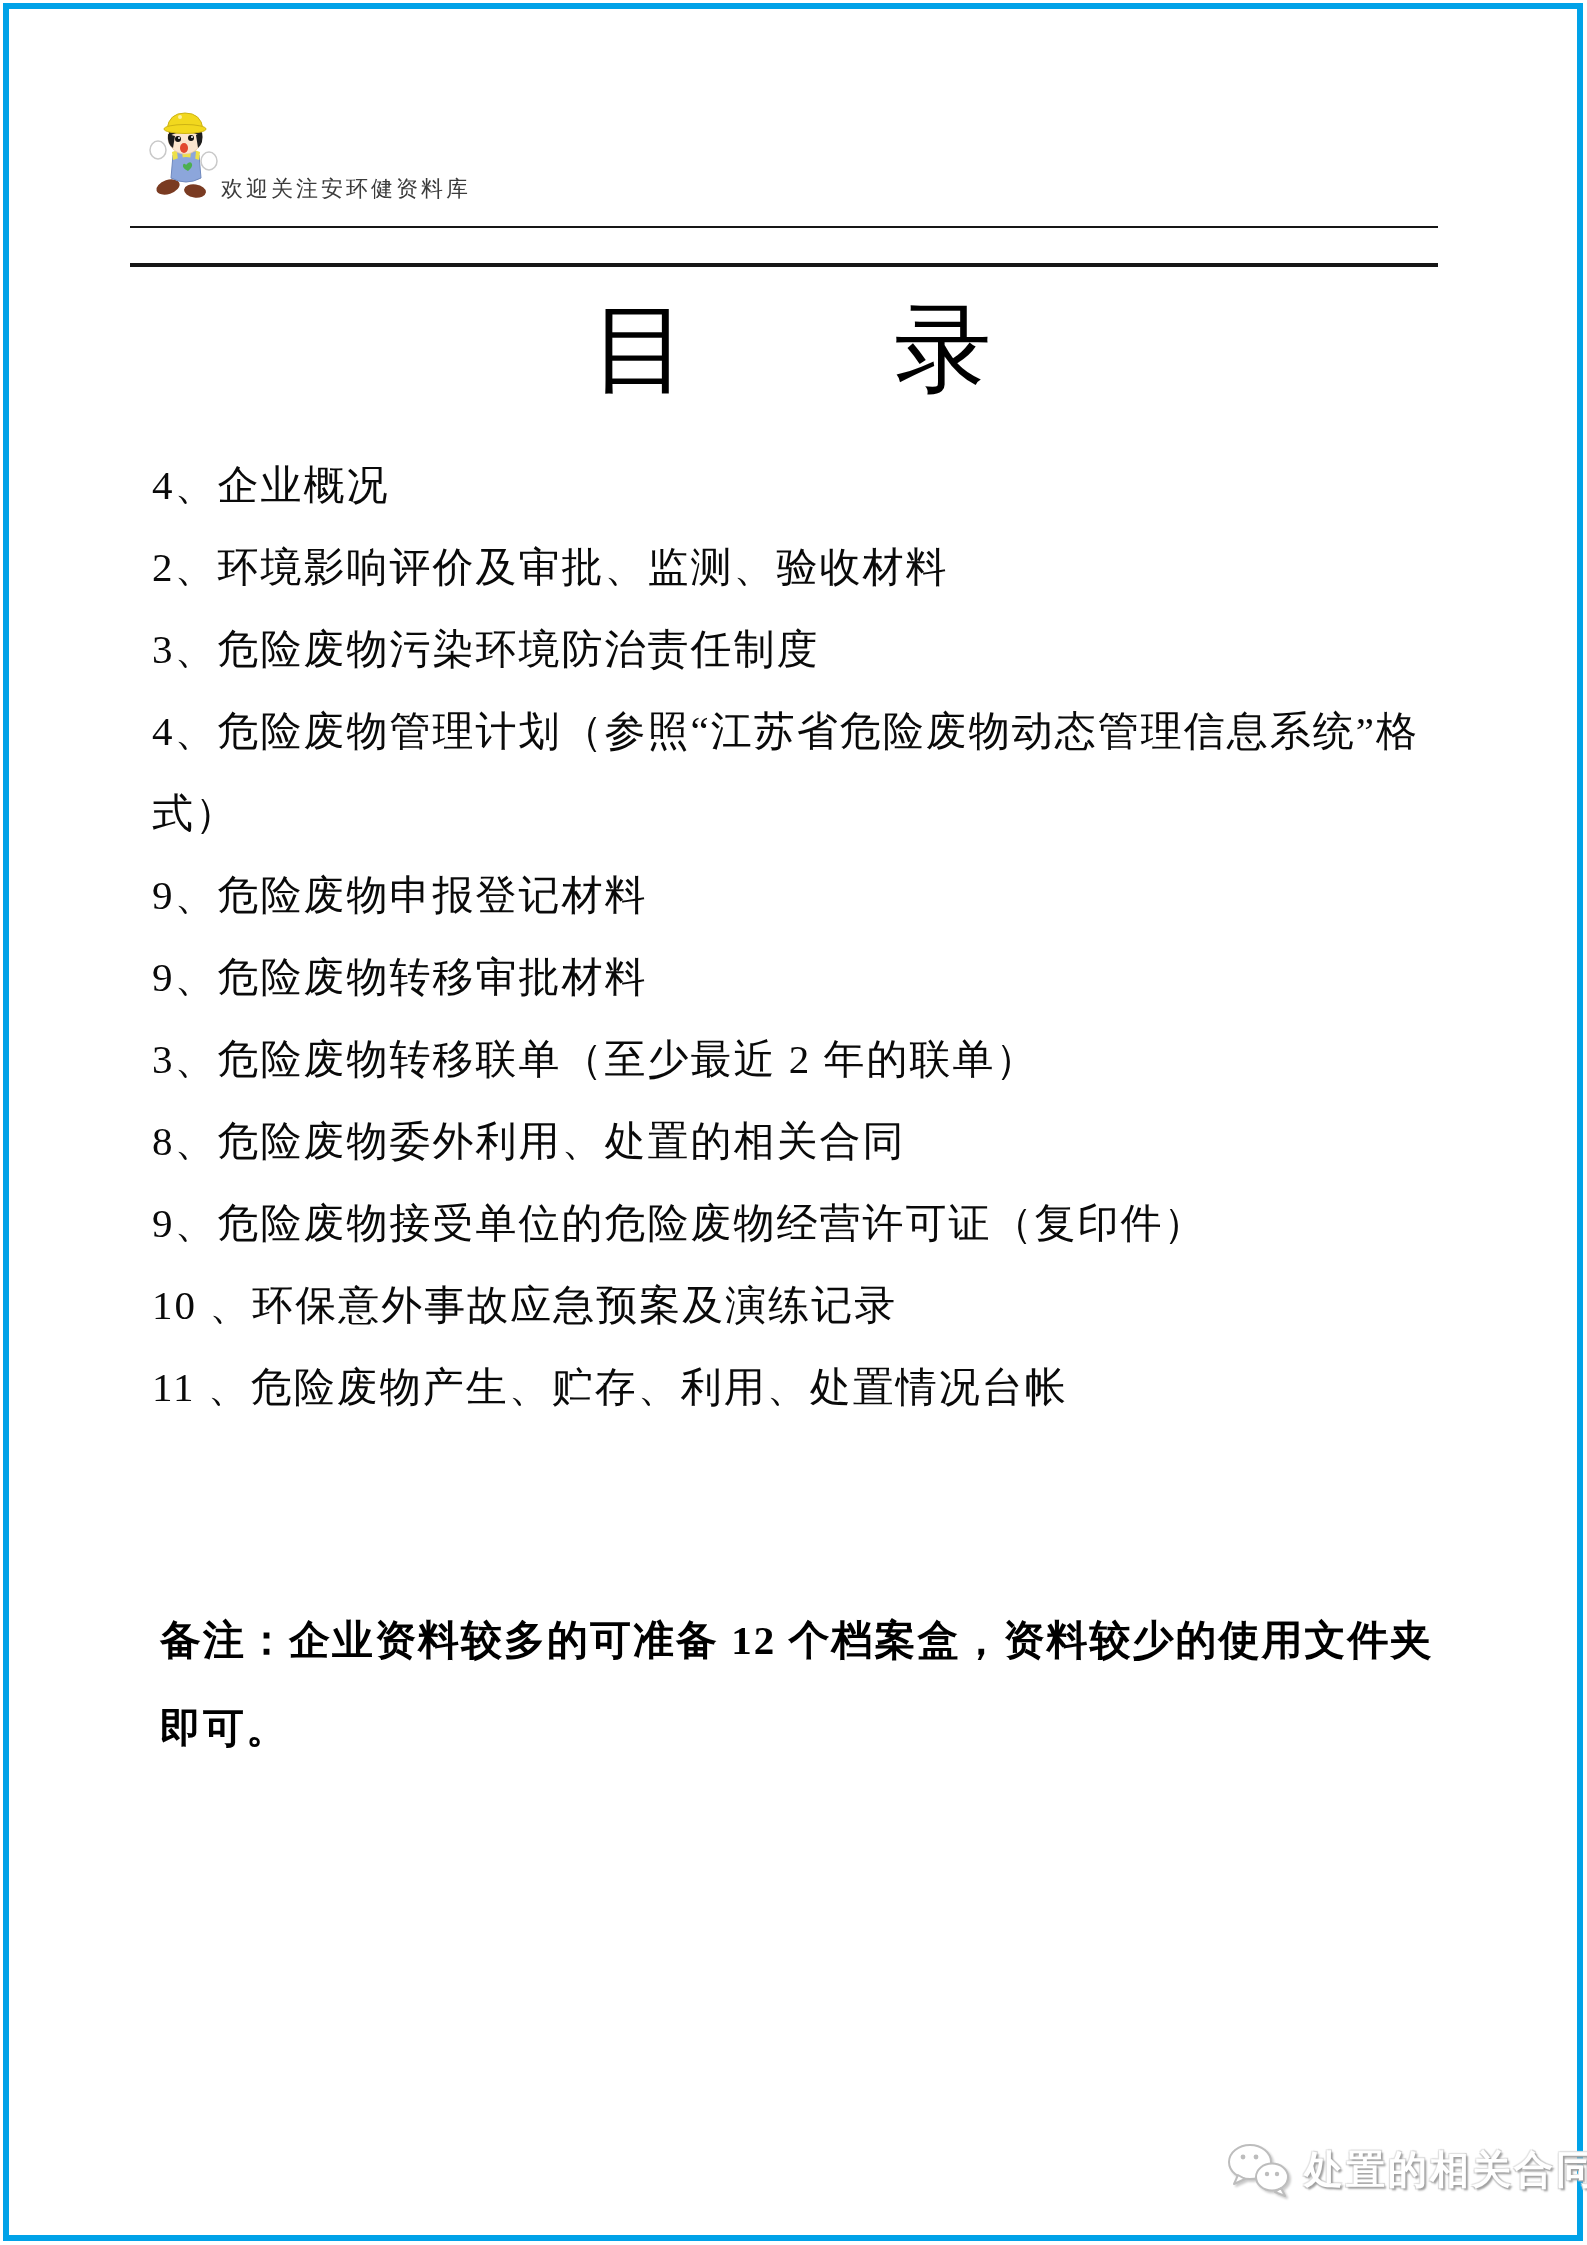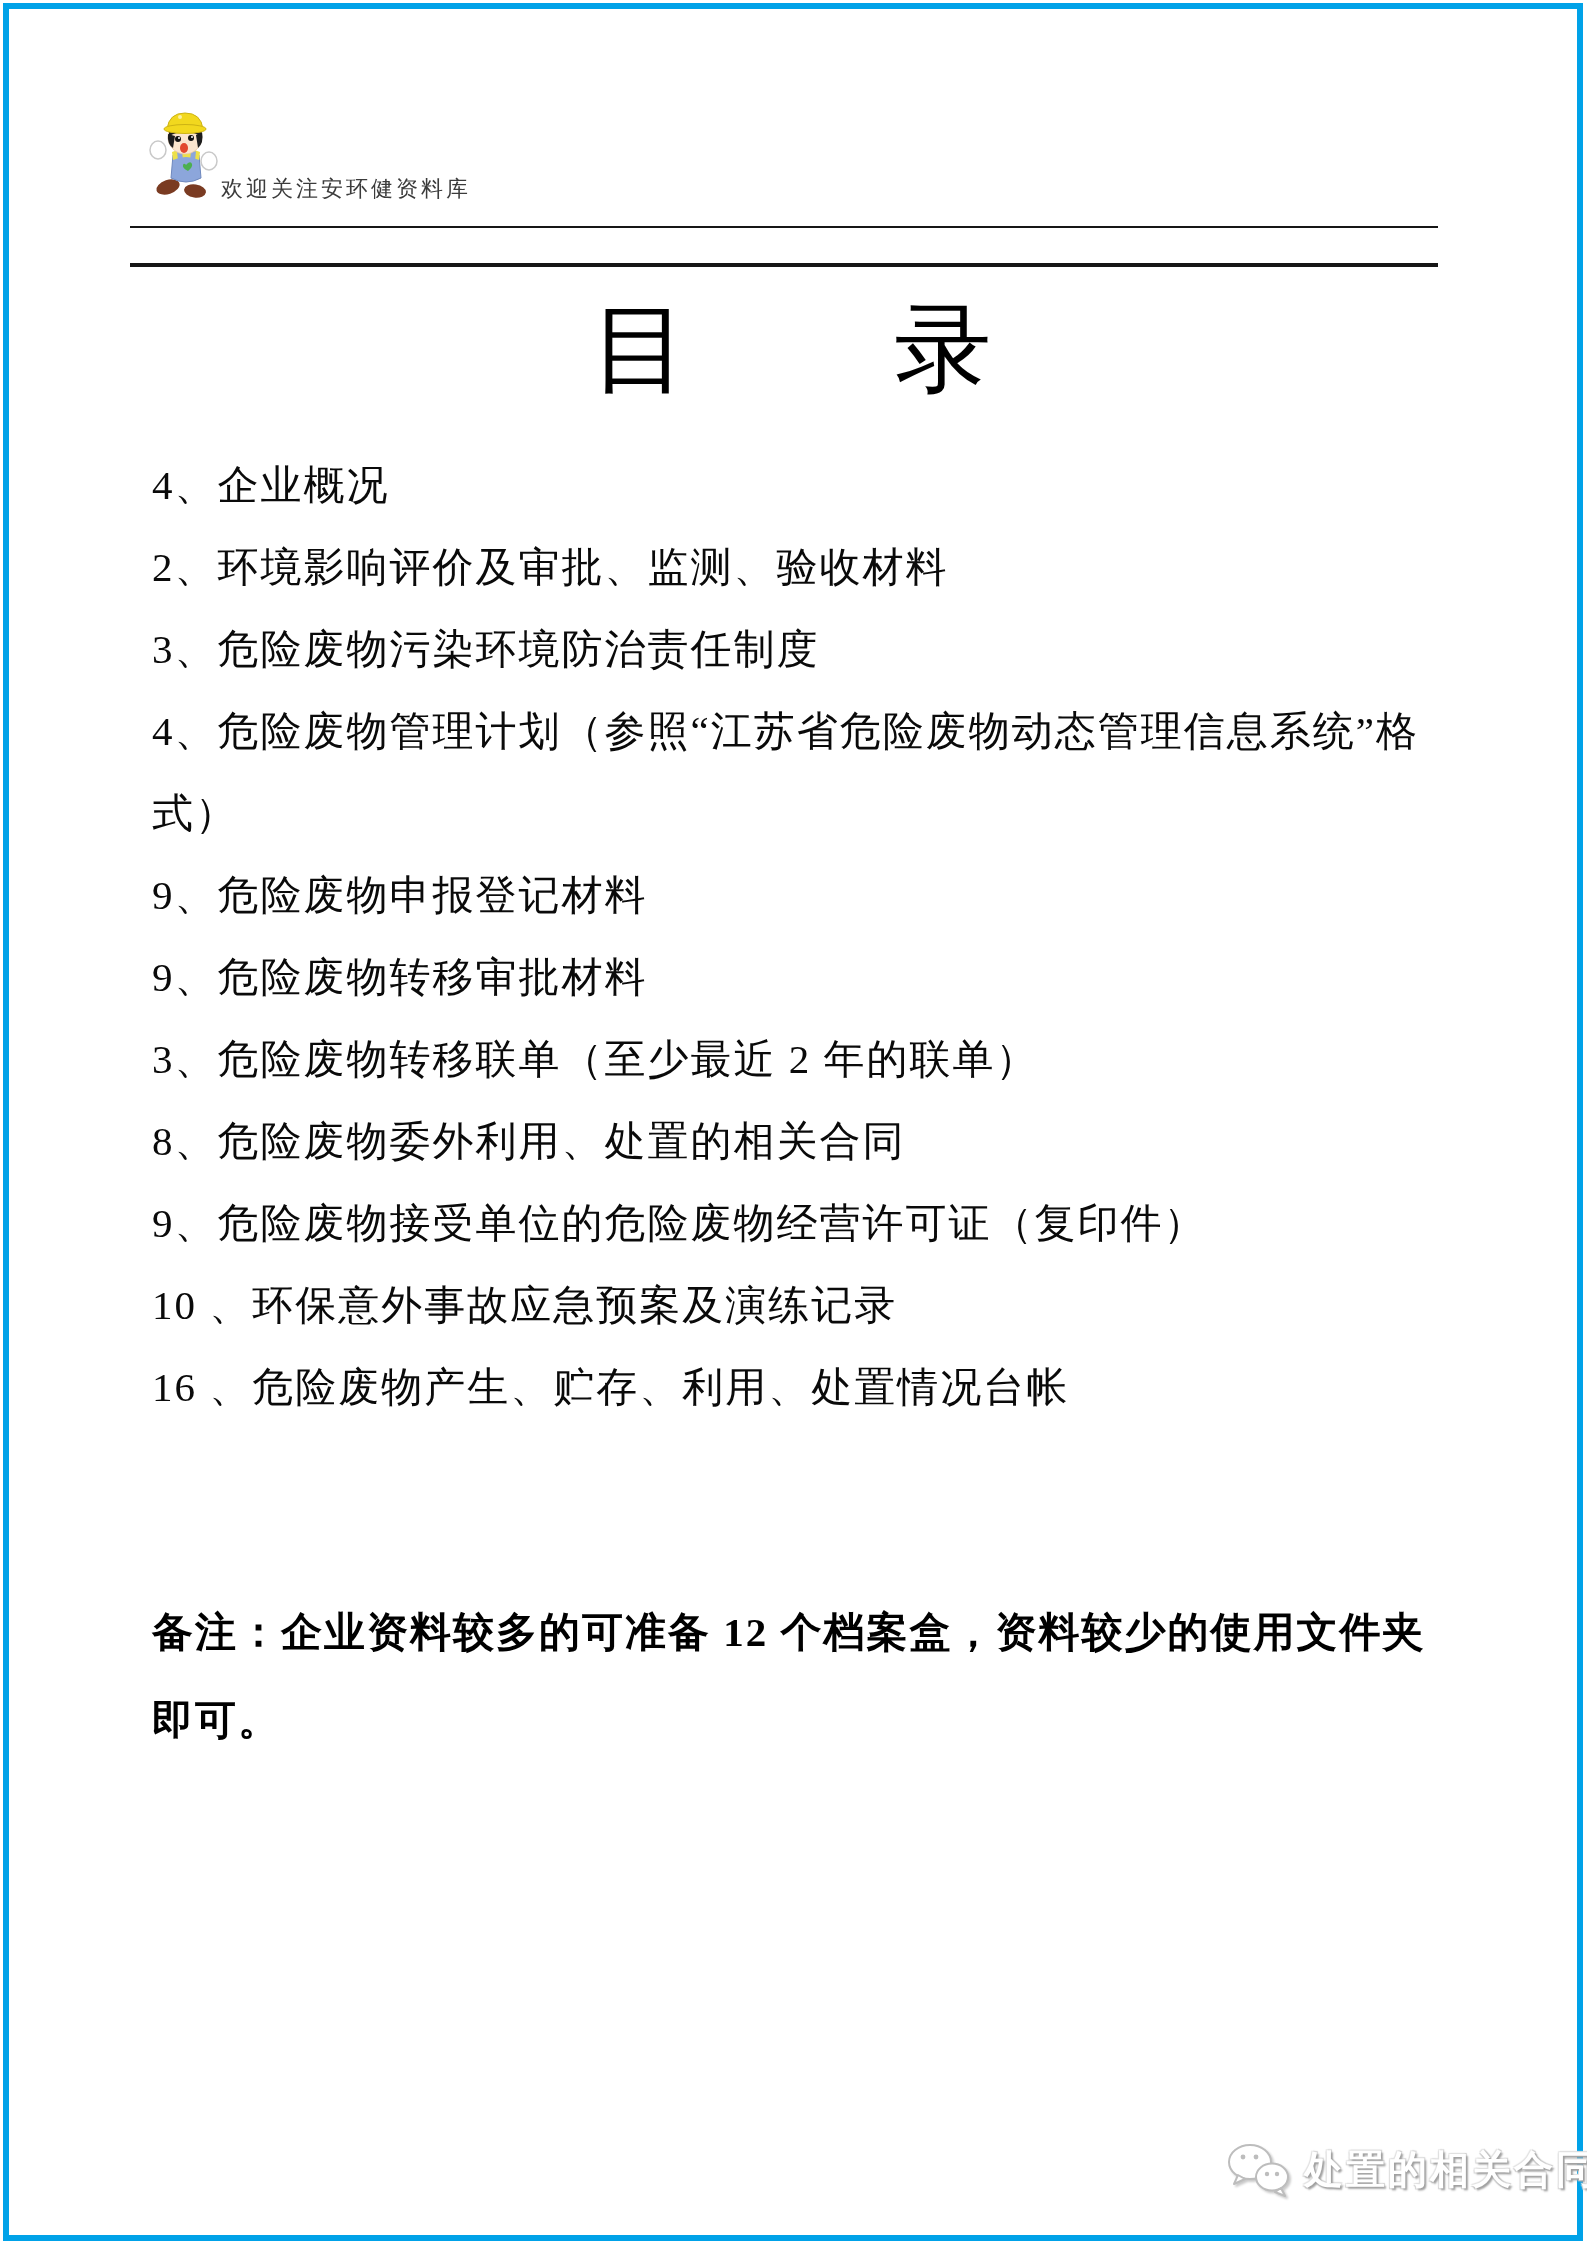--- a/index.html
+++ b/index.html
@@ -32,21 +32,21 @@
     white-space:pre;word-spacing:70px;letter-spacing:4px;
   }
   
   .toc{position:absolute;left:152px;top:444px;width:1305px;}
   .toc p{
     margin:0;font-size:41px;line-height:82px;color:#0a0a0a;
     letter-spacing:2px;
   }
   
   .note{
-    position:absolute;left:152px;top:1588px;width:1310px;margin:0;
+    position:absolute;left:152px;top:1588px;width:1310px;margin:8px;
     font-size:41px;line-height:88px;font-weight:bold;color:#000;
     letter-spacing:2px;
   }
   
   .watermark{
     position:absolute;left:1226px;top:2142px;height:56px;
     display:flex;align-items:center;gap:12px;
   }
   .wm-icon{width:66px;height:56px;filter:drop-shadow(2px 2px 1px #c9c9c9);}
   .wm-text{
@@ -108,21 +108,21 @@
   <p>4、企业概况</p>
   <p>2、环境影响评价及审批、监测、验收材料</p>
   <p>3、危险废物污染环境防治责任制度</p>
   <p>4、危险废物管理计划（参照“江苏省危险废物动态管理信息系统”格式）</p>
   <p>9、危险废物申报登记材料</p>
   <p>9、危险废物转移审批材料</p>
   <p>3、危险废物转移联单（至少最近 2 年的联单）</p>
   <p>8、危险废物委外利用、处置的相关合同</p>
   <p>9、危险废物接受单位的危险废物经营许可证（复印件）</p>
   <p>10 、环保意外事故应急预案及演练记录</p>
-  <p>16 、危险废物产生、贮存、利用、处置情况台帐</p>
+  <p>11 、危险废物产生、贮存、利用、处置情况台帐</p>
 </div>
 
 <p class="note">备注：企业资料较多的可准备 12 个档案盒，资料较少的使用文件夹即可。</p>
 
 <div class="watermark">
   <svg class="wm-icon" viewBox="0 0 66 56">
 
     <ellipse cx="24" cy="20" rx="21" ry="17" fill="#ffffff" stroke="#bdbdbd" stroke-width="2"></ellipse>
     <path d="M12 33 l-4 9 l11 -5 z" fill="#ffffff" stroke="#bdbdbd" stroke-width="2" stroke-linejoin="round"></path>
     <circle cx="17" cy="15" r="2.4" fill="#bdbdbd"></circle>

